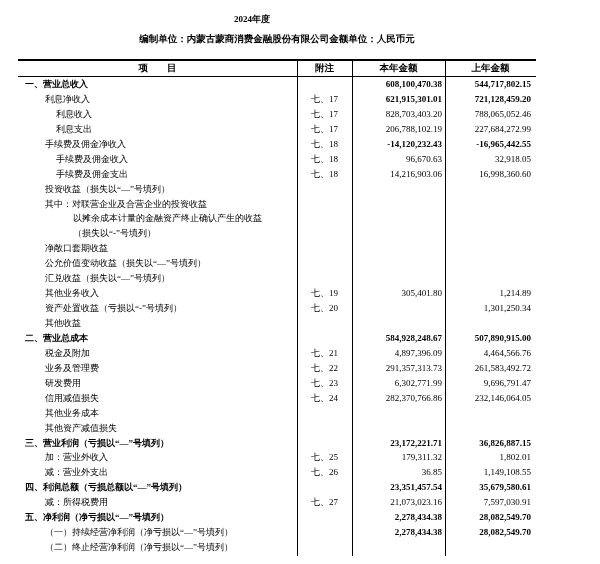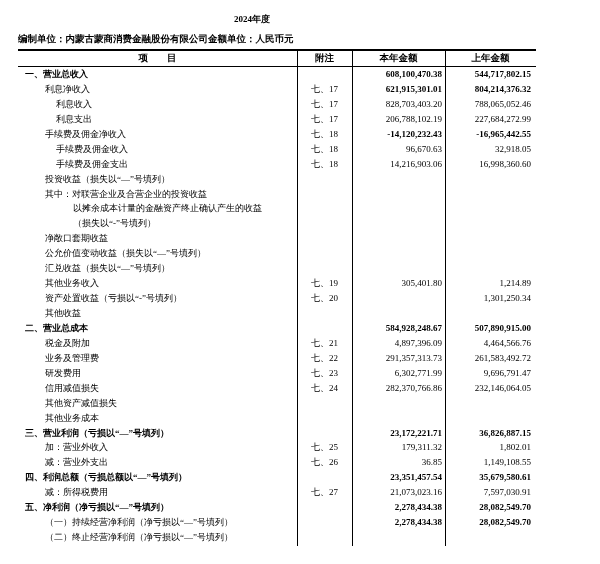--- a/index.html
+++ b/index.html
@@ -6,22 +6,22 @@
   body {
     width:600px; height:564px; overflow:hidden;
     background:#ffffff; color:#000000;
     font-family:"Liberation Serif","DejaVu Serif",serif;
   }
   .titlebox { width:504px; text-align:center; margin-top:13px; }
   .doc-title { font-size:16px; font-weight:bold; line-height:18px; }
   .doc-period { font-size:9px; font-weight:bold; line-height:12px; margin-top:2px; }
   .meta {
     width:518px; margin-left:18px; margin-top:8px;
-    display:flex; justify-content:flex-start; align-items:flex-end;
-    font-size:9.5px; font-weight:bold; line-height:12px; padding-bottom:4px;
+    display:flex; justify-content:center; align-items:flex-end;
+    font-size:9.5px; font-weight:bold; line-height:12px; padding-bottom:14px;
   }
   .fin-table {
     width:518px; margin-left:18px;
     border-top:2px solid #000; position:relative;
   }
   .vline { position:absolute; top:0; width:1px; height:495px; background:#000; }
   .vl-1 { left:279px; } .vl-2 { left:334px; } .vl-3 { left:427px; }
   .thead {
     display:grid; grid-template-columns:279px 55px 93px 91px;
     height:15px; align-items:center;
@@ -68,21 +68,21 @@
       <div class="t-row">
         <div class="c-item bold">一、营业总收入</div>
         <div class="c-note"></div>
         <div class="c-cur bold">608,100,470.38</div>
         <div class="c-prior bold">544,717,802.15</div>
       </div>
       <div class="t-row">
         <div class="c-item i1">利息净收入</div>
         <div class="c-note">七、17</div>
         <div class="c-cur bold">621,915,301.01</div>
-        <div class="c-prior bold">804,214,376.32</div>
+        <div class="c-prior bold">721,128,459.20</div>
       </div>
       <div class="t-row">
         <div class="c-item i2">利息收入</div>
         <div class="c-note">七、17</div>
         <div class="c-cur">828,703,403.20</div>
         <div class="c-prior">788,065,052.46</div>
       </div>
       <div class="t-row">
         <div class="c-item i2">利息支出</div>
         <div class="c-note">七、17</div>
@@ -188,27 +188,27 @@
         <div class="c-cur">6,302,771.99</div>
         <div class="c-prior">9,696,791.47</div>
       </div>
       <div class="t-row">
         <div class="c-item i1">信用减值损失</div>
         <div class="c-note">七、24</div>
         <div class="c-cur">282,370,766.86</div>
         <div class="c-prior">232,146,064.05</div>
       </div>
       <div class="t-row">
+        <div class="c-item i1">其他业务成本</div>
+        <div class="c-note"></div>
+        <div class="c-cur"></div>
+        <div class="c-prior"></div>
+      </div>
+      <div class="t-row">
         <div class="c-item i1">其他资产减值损失</div>
-        <div class="c-note"></div>
-        <div class="c-cur"></div>
-        <div class="c-prior"></div>
-      </div>
-      <div class="t-row">
-        <div class="c-item i1">其他业务成本</div>
         <div class="c-note"></div>
         <div class="c-cur"></div>
         <div class="c-prior"></div>
       </div>
       <div class="t-row">
         <div class="c-item bold">三、营业利润（亏损以“—”号填列）</div>
         <div class="c-note"></div>
         <div class="c-cur bold">23,172,221.71</div>
         <div class="c-prior bold">36,826,887.15</div>
       </div>

